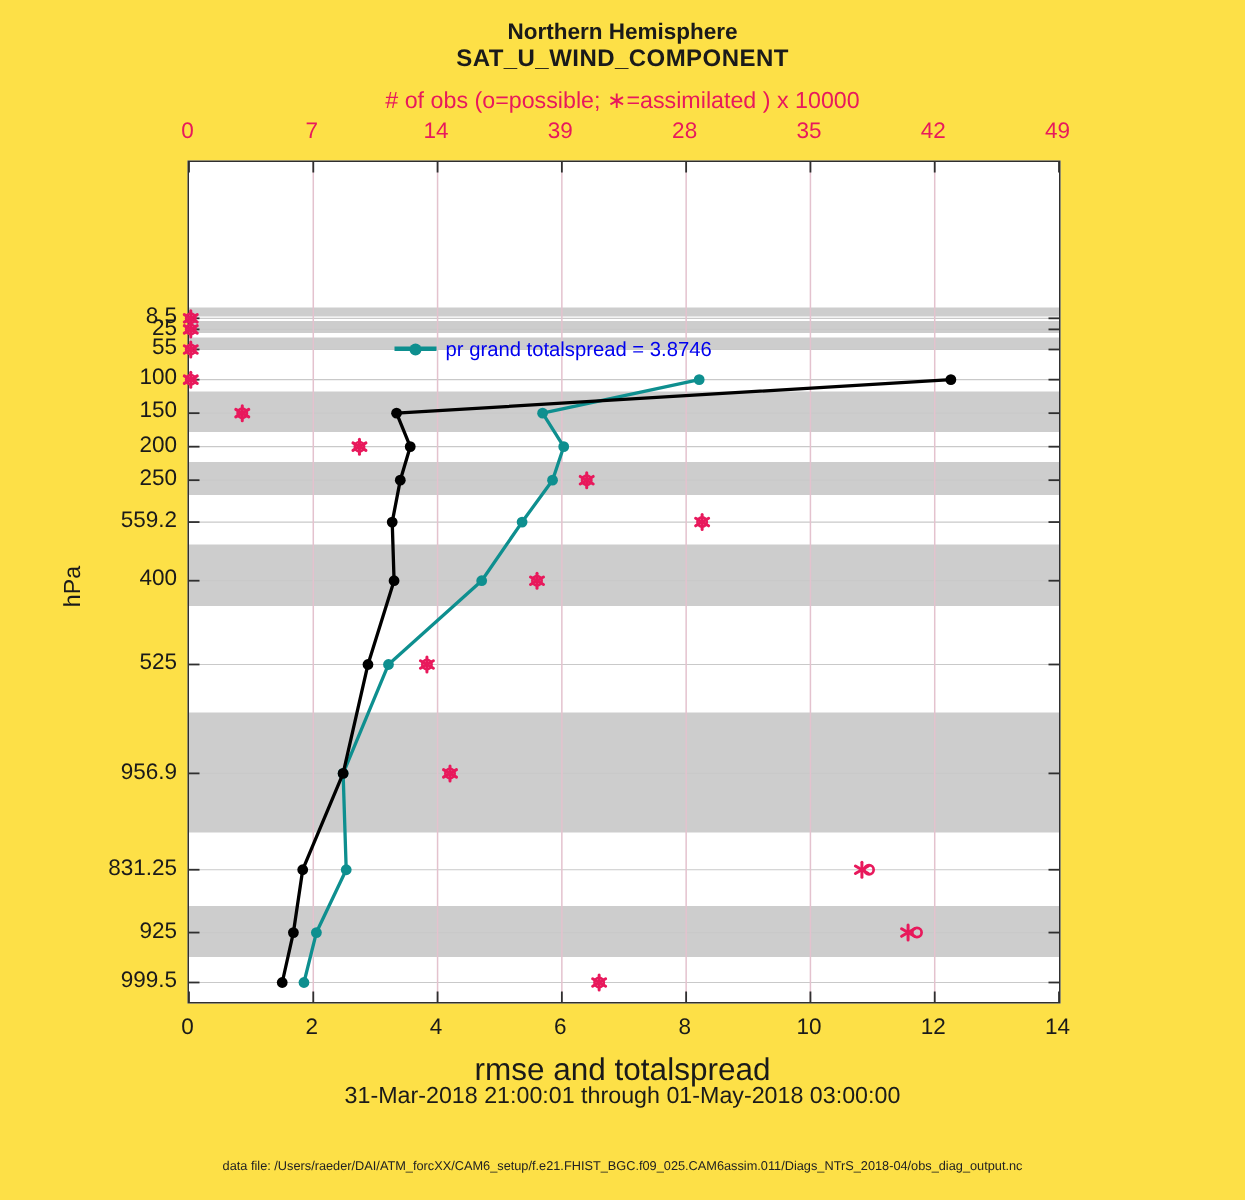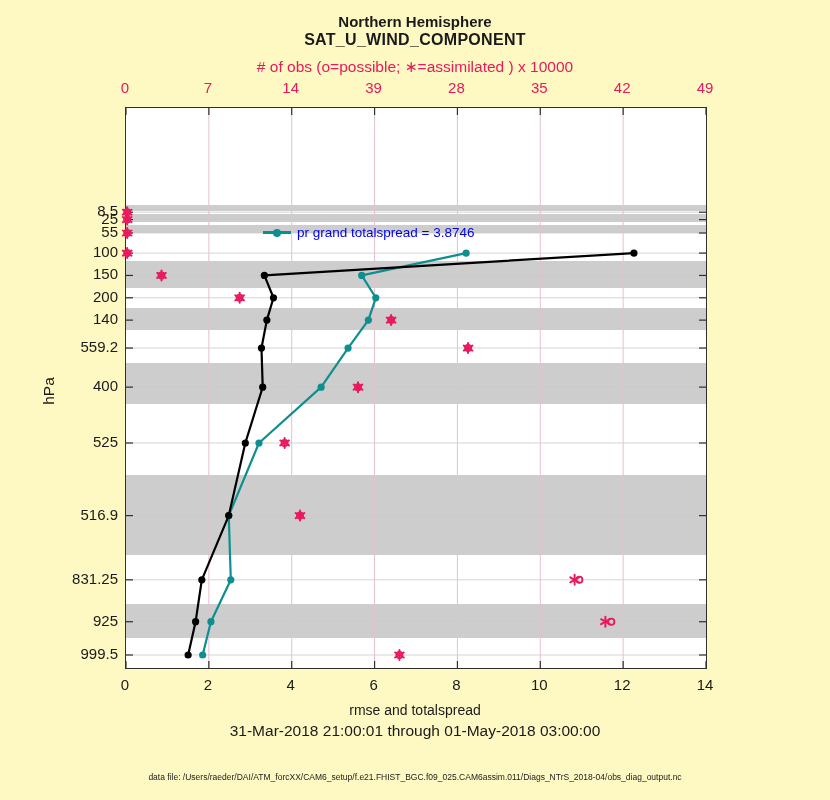--- a/index.html
+++ b/index.html
@@ -1,36 +1,36 @@
 <!DOCTYPE html>
 <html><head>
 <meta charset="utf-8">
 <style>
   html,body{margin:0;padding:0;background:#ffffff;}
   #canvas{
-    position:relative;width:830px;height:800px;background:#fef9c3;overflow:hidden;
+    position:relative;width:830px;height:800px;background:#fde047;overflow:hidden;
     font-family:"Liberation Sans","DejaVu Sans",sans-serif;color:#1a1a1a;
   }
   .abs{position:absolute;}
   .ctr{text-align:center;}
   #title1{left:0;top:13px;width:830px;font-size:15px;font-weight:bold;}
   #title2{left:0;top:31px;width:830px;font-size:16px;font-weight:bold;letter-spacing:.3px;}
   #obslabel{left:0;top:58px;width:830px;font-size:15.5px;}
   #plot{
     left:125px;top:107px;width:580px;height:560px;
     border:1.5px solid #2f2f2f;box-sizing:content-box;background:#ffffff;
   }
   #plot svg{position:absolute;left:0;top:0;overflow:visible;}
   .ticklabel{position:absolute;font-size:15px;line-height:16px;white-space:nowrap;}
   .toptick{color:inherit;text-align:center;width:44px;}
   .bottick{text-align:center;width:44px;color:#1a1a1a;}
   .lefttick{text-align:right;width:96px;color:#1a1a1a;}
   #ylab{left:36px;top:374px;width:42px;height:34px;font-size:15.5px;
         transform:rotate(-90deg);transform-origin:center center;text-align:center;}
-  #xlab{left:0;top:702px;width:830px;font-size:14px;}
+  #xlab{left:0;top:702px;width:830px;font-size:21px;}
   #dates{left:0;top:722px;width:830px;font-size:15.5px;}
   #datafile{left:0;top:772px;width:830px;font-size:8.5px;color:#222;}
   #legend{left:137px;top:116px;}
   .legrow{display:flex;align-items:center;height:17px;}
   .legsample{position:relative;width:28px;height:3px;margin-right:6px;}
   .legsample .dot{position:absolute;left:50%;top:50%;width:8px;height:8px;border-radius:50%;
                   transform:translate(-50%,-50%);}
   .leglabel{font-size:13.5px;color:#0000ee;white-space:nowrap;line-height:17px;}
 </style>
 </head>
@@ -218,25 +218,25 @@
       </div>
   </div>
 
   <div id="leftticks" class="abs">
       <span class="ticklabel lefttick" style="left: 22px; top: 203.218px;">8.5</span>
       <span class="ticklabel lefttick" style="left: 22px; top: 210.59px;">25</span>
       <span class="ticklabel lefttick" style="left: 22px; top: 223.994px;">55</span>
       <span class="ticklabel lefttick" style="left: 22px; top: 244.1px;">100</span>
       <span class="ticklabel lefttick" style="left: 22px; top: 266.44px;">150</span>
       <span class="ticklabel lefttick" style="left: 22px; top: 288.78px;">200</span>
-      <span class="ticklabel lefttick" style="left: 22px; top: 311.12px;">140</span>
+      <span class="ticklabel lefttick" style="left: 22px; top: 311.12px;">250</span>
       <span class="ticklabel lefttick" style="left: 22px; top: 339.045px;">559.2</span>
       <span class="ticklabel lefttick" style="left: 22px; top: 378.14px;">400</span>
       <span class="ticklabel lefttick" style="left: 22px; top: 433.99px;">525</span>
-      <span class="ticklabel lefttick" style="left: 22px; top: 506.595px;">516.9</span>
+      <span class="ticklabel lefttick" style="left: 22px; top: 506.595px;">956.9</span>
       <span class="ticklabel lefttick" style="left: 22px; top: 570.822px;">831.25</span>
       <span class="ticklabel lefttick" style="left: 22px; top: 612.71px;">925</span>
       <span class="ticklabel lefttick" style="left: 22px; top: 645.997px;">999.5</span>
     </div>
   <div id="ylab" class="abs">hPa</div>
 
   <div id="botticks" class="abs">
       <span class="ticklabel bottick" style="left: 103px; top: 677px;">0</span>
       <span class="ticklabel bottick" style="left: 185.857px; top: 677px;">2</span>
       <span class="ticklabel bottick" style="left: 268.714px; top: 677px;">4</span>

